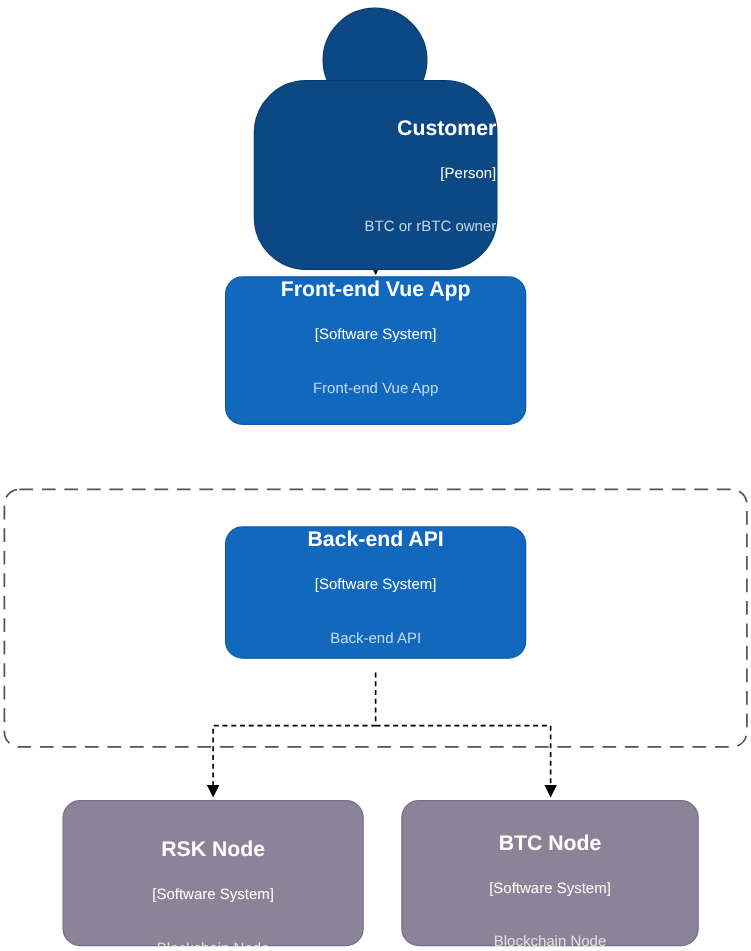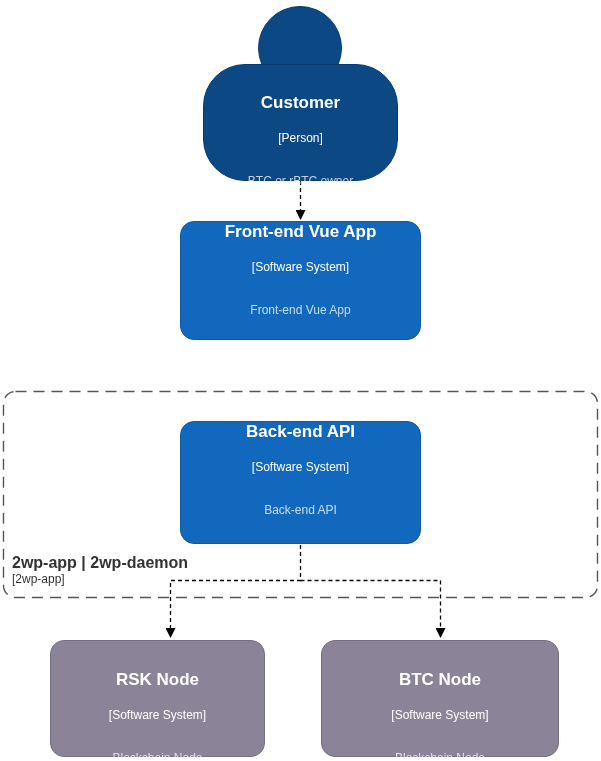--- a/index.html
+++ b/index.html
@@ -58,49 +58,45 @@
 
     <rect x="3.5" y="391.5" width="594" height="206" rx="12" ry="12" fill="none" stroke="#555555" stroke-width="1.4" stroke-dasharray="11 7"></rect>
 
     <path d="M300.5,181 L300.5,219" fill="none" stroke="#000" stroke-width="1.3" stroke-dasharray="4 3" marker-end="url(#arrow)"></path>
 
     <path d="M300.5,538 L300.5,580.5 L170.5,580.5 L170.5,637" fill="none" stroke="#000" stroke-width="1.3" stroke-dasharray="4 3" marker-end="url(#arrow)"></path>
 
     <path d="M300.5,580.5 L440.5,580.5 L440.5,637" fill="none" stroke="#000" stroke-width="1.3" stroke-dasharray="4 3" marker-end="url(#arrow)"></path>
   </svg>
 
-  <div class="boundary-label">
-    <div class="b-title">2wp-app | 2wp-daemon</div>
-    <div class="b-sub">[2wp-app]</div>
-  </div>
 
   <div class="person-head" style="left:258px;top:6px;"></div>
-  <div class="node person-body" style="left:203px;top:64px;width:195px;height:117px;">
+  <div class="node person-body" style="left:203px;top:64px;width:195px;height:152px;align-items:flex-end;">
     <div class="name">Customer</div>
     <div class="type">[Person]</div>
     <div class="desc">BTC or rBTC owner</div>
   </div>
 
   <div class="node sys" style="left:180px;top:221px;width:241px;height:119px;">
     <div class="name">Front-end Vue App</div>
     <div class="type">[Software System]</div>
     <div class="desc">Front-end Vue App</div>
   </div>
 
-  <div class="node sys" style="left:180px;top:421px;width:241px;height:123px;">
+  <div class="node sys" style="left:180px;top:421px;width:241px;height:106px;">
     <div class="name">Back-end API</div>
     <div class="type">[Software System]</div>
     <div class="desc">Back-end API</div>
   </div>
 
-  <div class="node ext" style="left:50px;top:640px;width:215px;height:117px;">
+  <div class="node ext" style="left:50px;top:640px;width:241px;height:117px;">
     <div class="name">RSK Node</div>
     <div class="type">[Software System]</div>
     <div class="desc">Blockchain Node</div>
   </div>
 
-  <div class="node ext" style="left:321px;top:640px;width:238px;height:117px;">
+  <div class="node ext" style="left:321px;top:640px;width:238px;height:117px;justify-content:center;">
     <div class="name">BTC Node</div>
     <div class="type">[Software System]</div>
     <div class="desc">Blockchain Node</div>
   </div>
 
 </div>
 
 </body></html>

